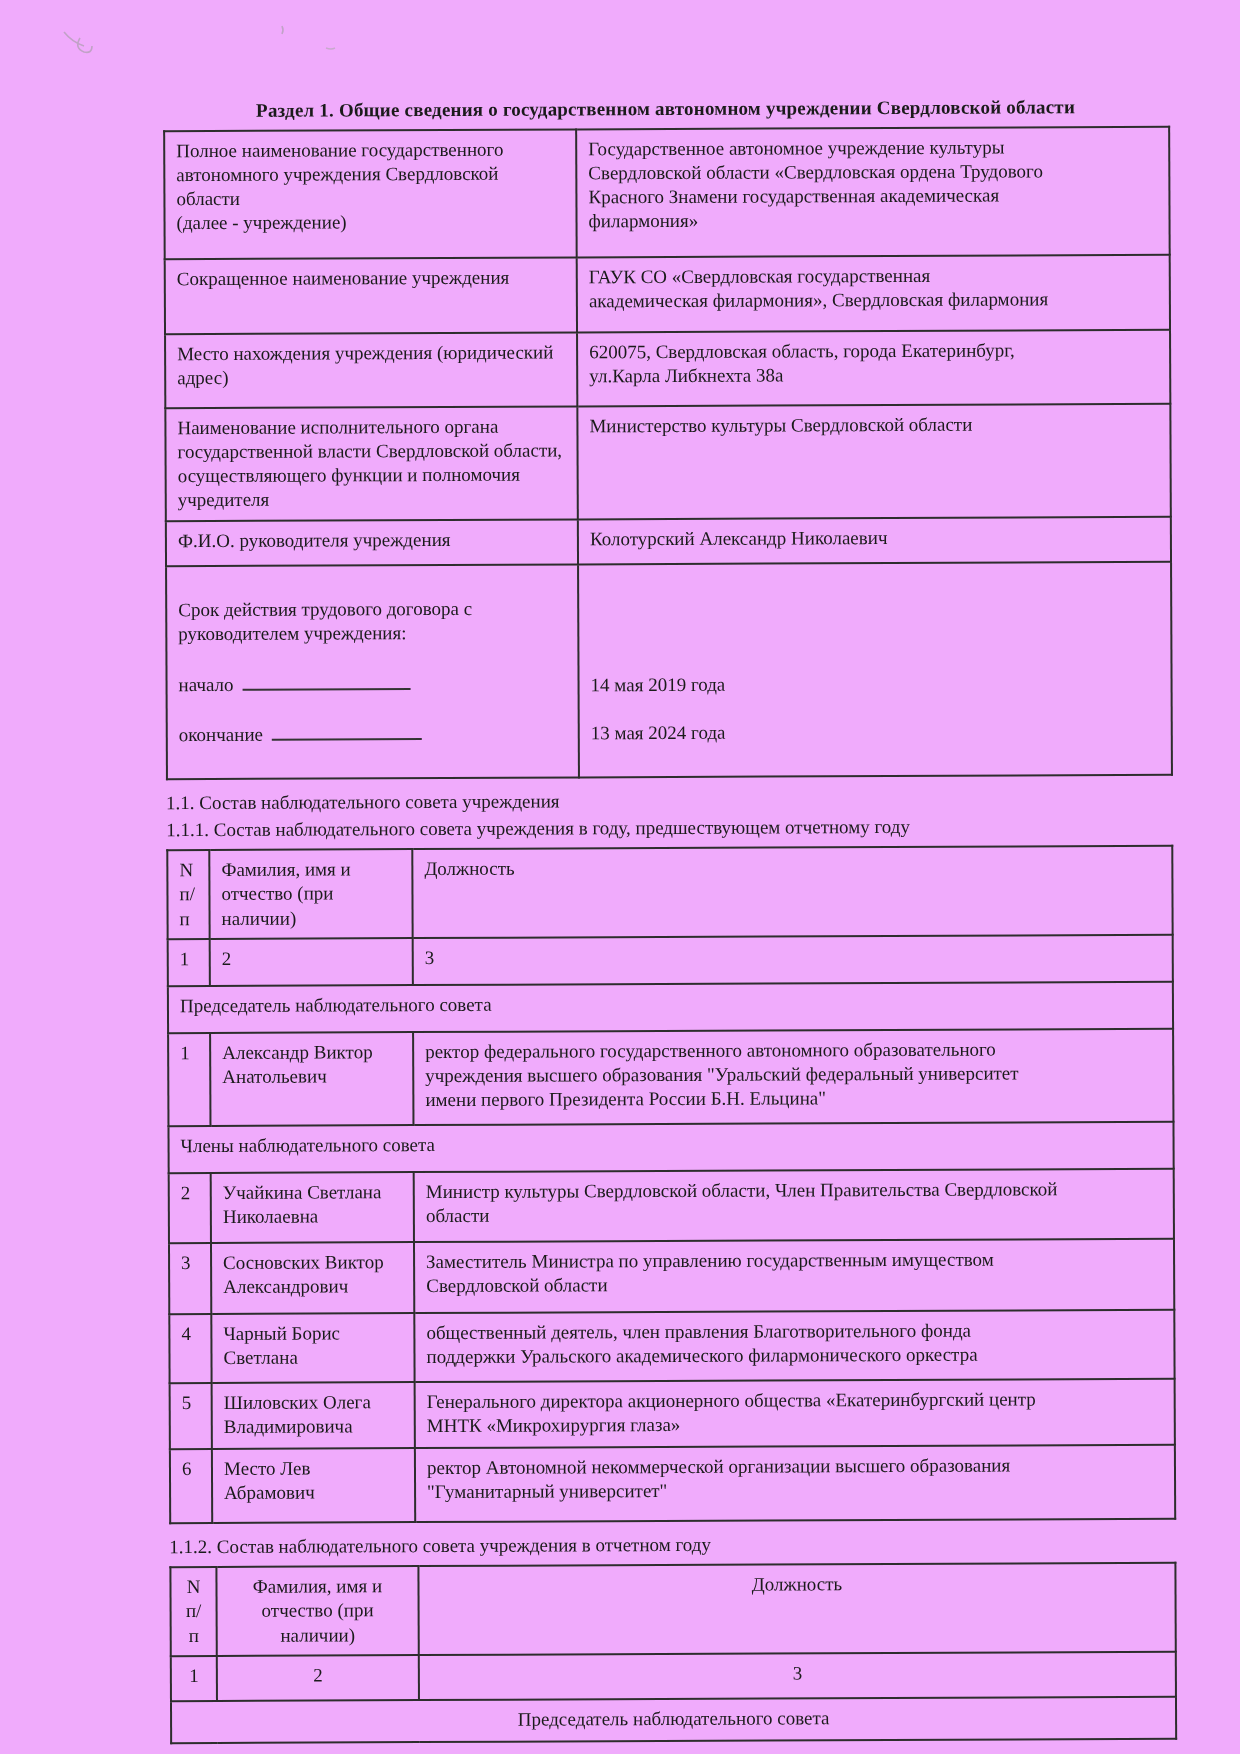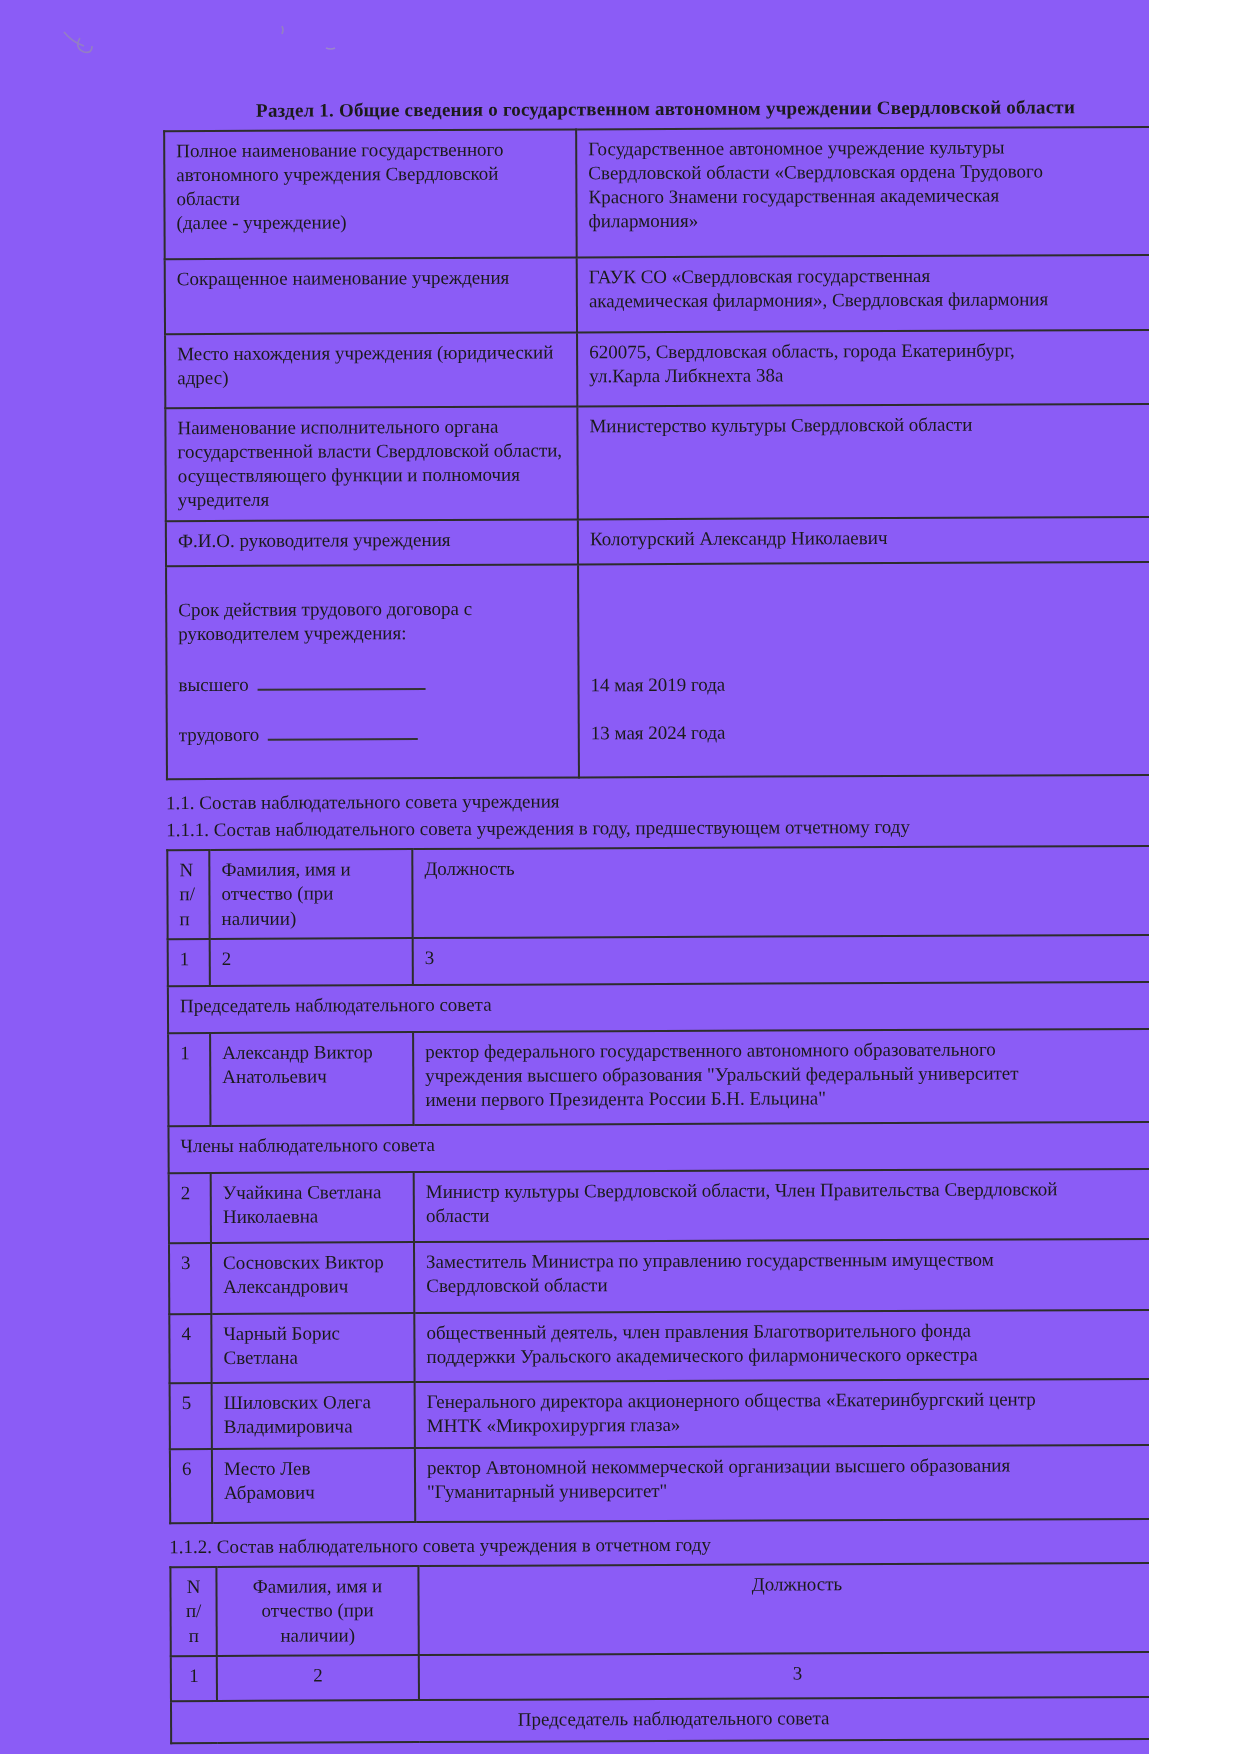--- a/index.html
+++ b/index.html
@@ -3,23 +3,23 @@
 <meta charset="utf-8">
 <style>
   * { margin: 0; padding: 0; box-sizing: border-box; }
   html, body { width: 1240px; background: #ffffff; }
   body {
     font-family: "Liberation Serif", "DejaVu Serif", serif;
     color: #1b1b1b;
   }
   .page {
     position: relative;
-    width: 1149px;
+    width: 1240px;
     height: 1754px;
-    background: #8b5cf6;
+    background: #f0abfc;
     overflow: hidden;
     padding-left: 32px;
   }
   .content {
     position: absolute;
     left: 163px;
     top: 98px;
     width: 1005px;
     transform: rotate(-0.25deg);
     transform-origin: 50% 0;
@@ -120,22 +120,22 @@
         <td>Министерство культуры Свердловской области</td>
       </tr>
       <tr style="height:45px">
         <td>Ф.И.О. руководителя учреждения</td>
         <td>Колотурский Александр  Николаевич</td>
       </tr>
       <tr style="height:122px">
         <td>
           <div>Срок действия трудового договора с
 руководителем учреждения:</div>
-          <div class="blank-line"><span>высшего</span><span class="uline u1"></span></div>
-          <div class="blank-line"><span>трудового</span><span class="uline u2"></span></div>
+          <div class="blank-line"><span>начало</span><span class="uline u1"></span></div>
+          <div class="blank-line"><span>окончание</span><span class="uline u2"></span></div>
         </td>
         <td class="vbottom">
           <div>14 мая 2019 года</div>
           <div>13 мая 2024 года</div>
         </td>
       </tr>
     </tbody>
       </table>
 
     <div class="heading">1.1. Состав наблюдательного совета учреждения</div>

